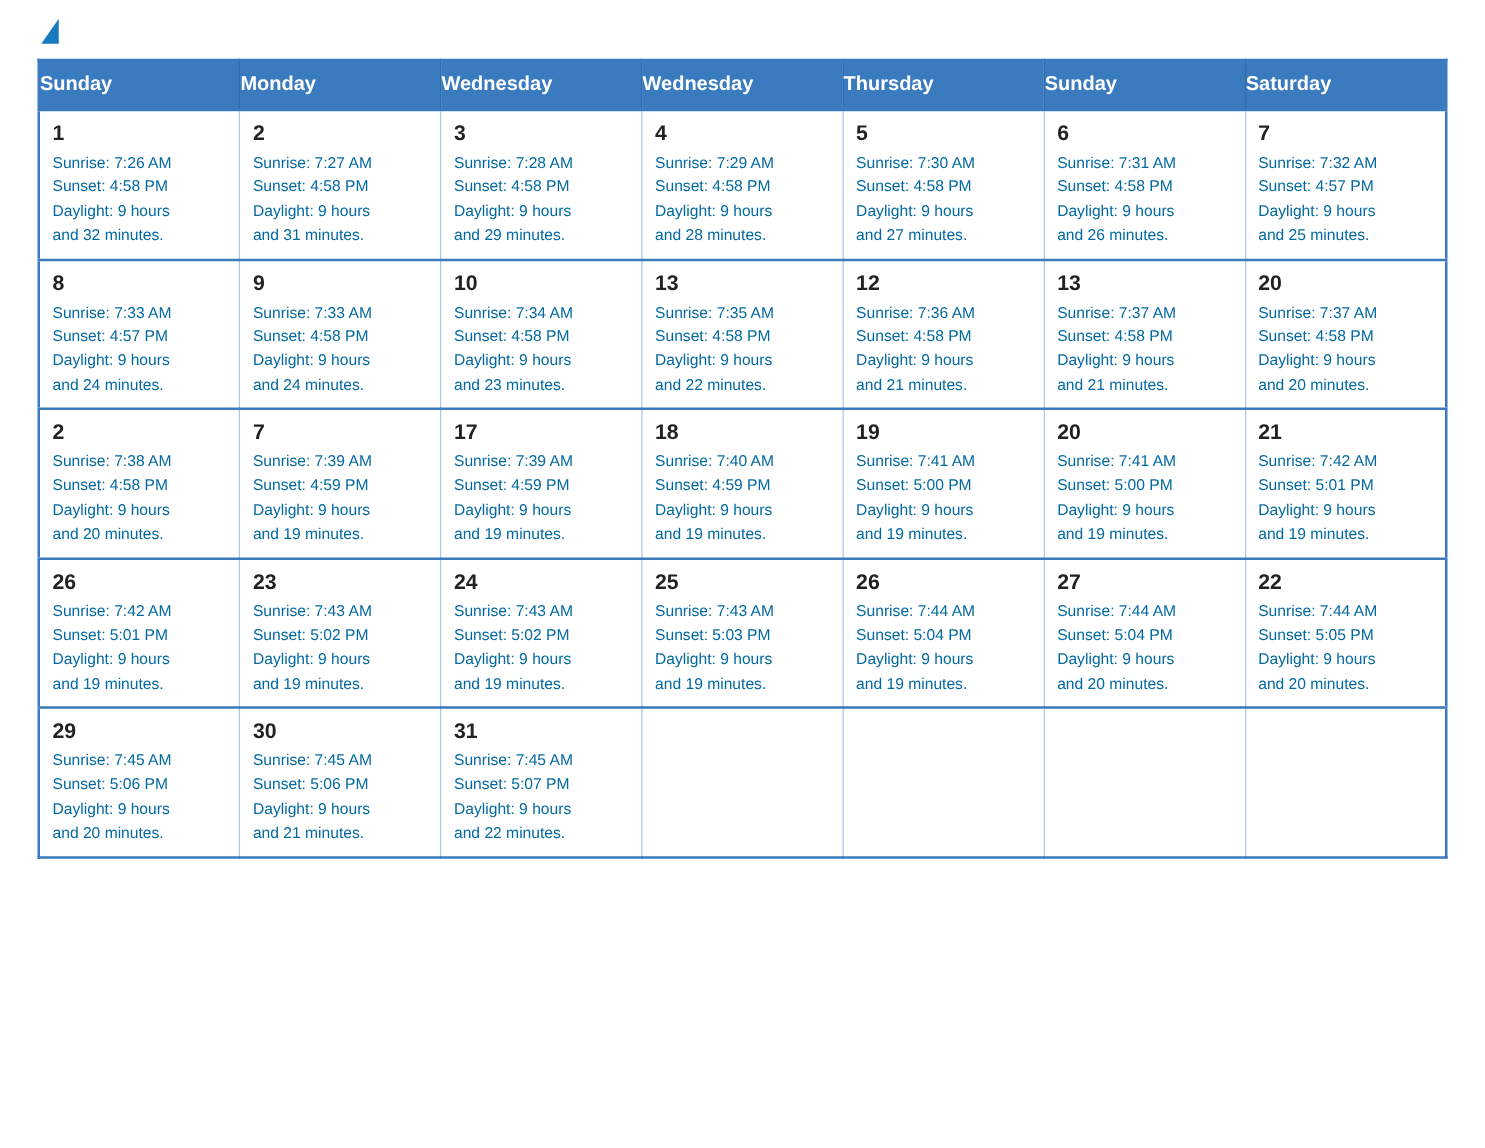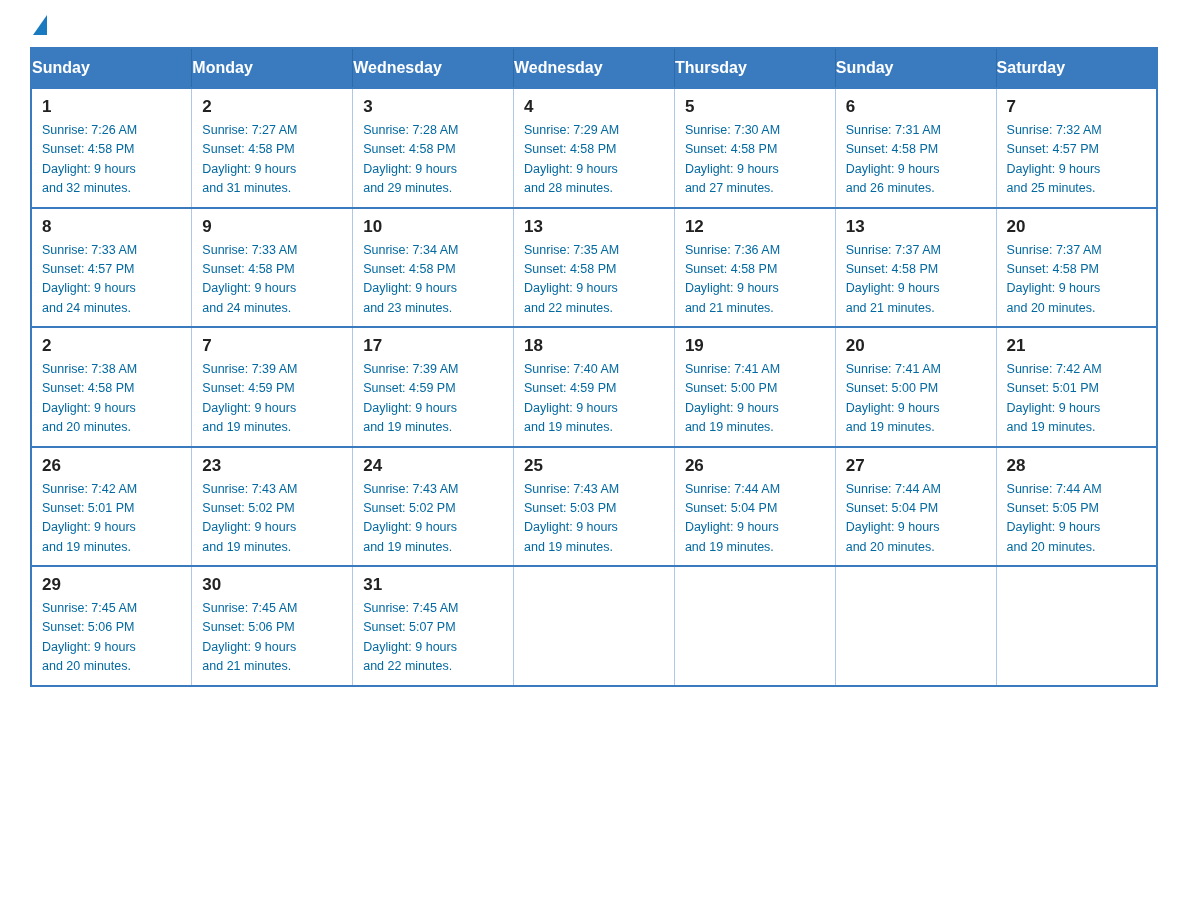--- a/index.html
+++ b/index.html
@@ -376,21 +376,21 @@
         <td>
           <div class="day-number">27</div>
           <div class="day-info">
             Sunrise: 7:44 AM<br>
             Sunset: 5:04 PM<br>
             Daylight: 9 hours<br>
             and 20 minutes.
           </div>
         </td>
         <td>
-          <div class="day-number">28</div>
+          <div class="day-number">22</div>
           <div class="day-info">
             Sunrise: 7:44 AM<br>
             Sunset: 5:05 PM<br>
             Daylight: 9 hours<br>
             and 20 minutes.
           </div>
         </td>
       </tr>
       <tr>
         <td>

